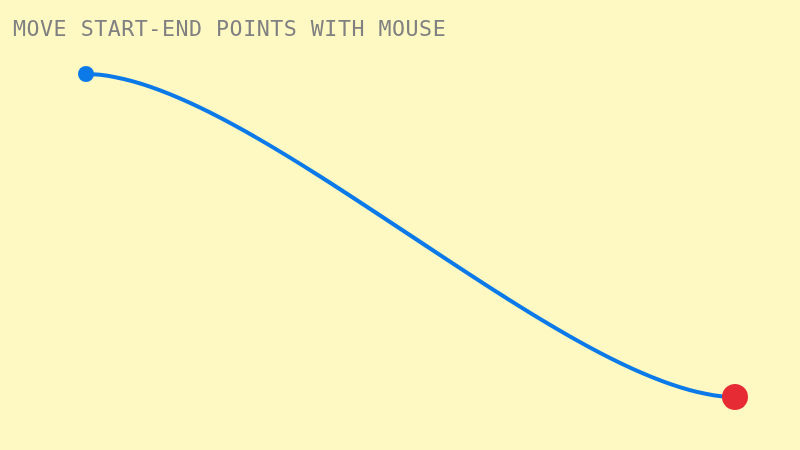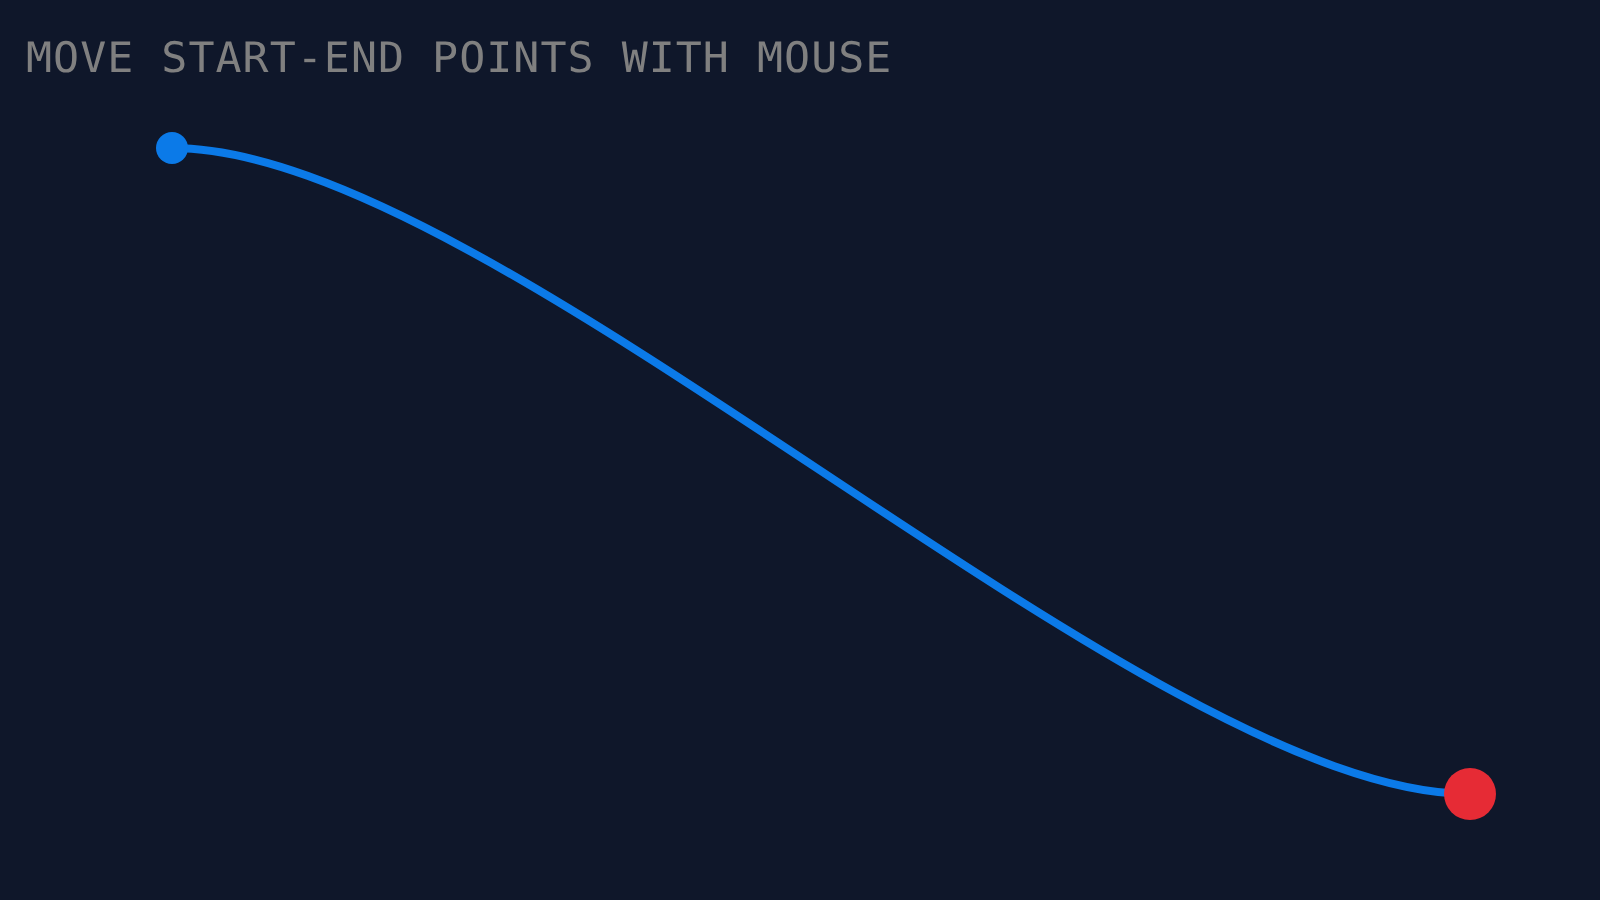--- a/index.html
+++ b/index.html
@@ -55,21 +55,21 @@
     stroke-linejoin: round;
   }
 
   .handle {
     cursor: pointer;
   }
 </style>
 </head>
 <body>
 
-<div id="app" style="background: #0f172a; width: 800px; height: 450px;">
+<div id="app" style="background: #fef9c3; width: 800px; height: 450px;">
 
   <h1 id="title" style="color: rgb(128, 128, 128);">MOVE START-END POINTS WITH MOUSE</h1>
 
   <svg id="stage" viewBox="0 0 800 450" width="800" height="450" xmlns="http://www.w3.org/2000/svg">
 
     <path id="curve" class="curve-path" d="M 86 74 C 248 74, 573 397, 735 397" stroke="#0b7ae8" stroke-width="4"></path>
 
     <circle id="handle-start" class="handle" cx="86" cy="74" r="8" fill="#0b7ae8"></circle>
 
     <circle id="handle-end" class="handle" cx="735" cy="397" r="13" fill="#e62b35"></circle>

